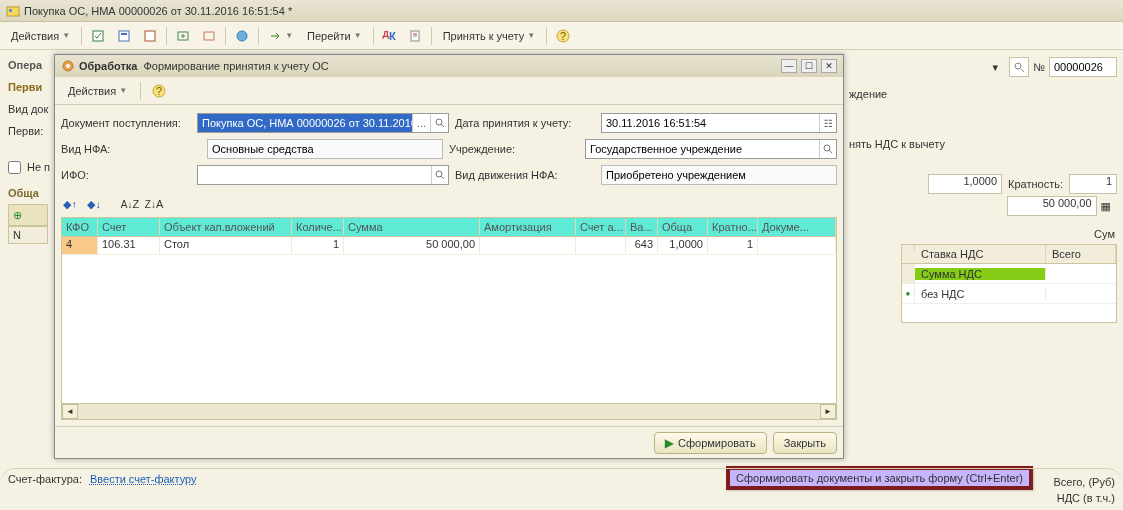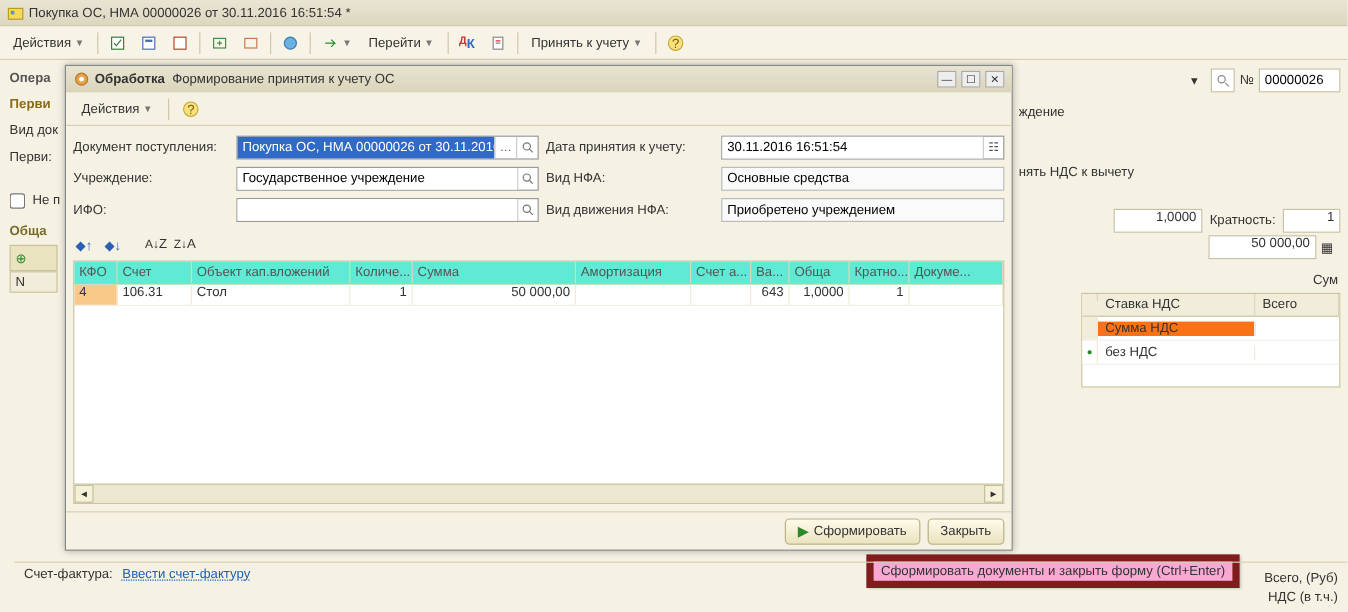--- a/index.html
+++ b/index.html
@@ -76,22 +76,22 @@
   .gc.r { text-align:right; }
   .grid-scroll { height:16px; background:#ece7cf; border-top:1px solid #cbc49d; display:flex; }
   .gs-arrow { width:16px; border:1px solid #c5be9e; background:#f5f0d8; display:flex; align-items:center; justify-content:center; font-size:8px; cursor:pointer; }
   .gs-track { flex:1; }
 
   .modal-footer { height:32px; border-top:1px solid #d6d0b5; display:flex; align-items:center; justify-content:flex-end; padding:0 6px; gap:6px; }
   .btn { height:22px; padding:0 10px; border:1px solid #b9b282; border-radius:4px; background:linear-gradient(#fefbea,#eae3bf); cursor:pointer; display:inline-flex; align-items:center; gap:4px; }
   .btn.primary .arrow { color:#2a8a2a; font-size:12px; }
 
   
-  .bottom-bar { position:absolute; bottom:0; left:12px; right:0; height:42px; border-top:1px solid #d6d0b5; display:flex; align-items:flex-start; padding:4px 8px; }
-  .tooltip { position:absolute; right:90px; bottom:20px; background:#f9a8d4; border:6px solid #7f1d1d; padding:2px 6px; font-size:11px; box-shadow:1px 1px 2px rgba(0,0,0,.2); }
+  .bottom-bar { position:absolute; bottom:0; left:0; right:0; height:42px; border-top:1px solid #d6d0b5; display:flex; align-items:flex-start; padding:4px 8px;border-radius:16px; }
+  .tooltip { position:absolute; right:90px; bottom:20px; background:#c4b5fd; border:4px solid #7f1d1d; padding:2px 6px; font-size:11px; box-shadow:1px 1px 2px rgba(0,0,0,.2); }
   .totals { position:absolute; right:8px; bottom:4px; text-align:right; font-size:11px; line-height:16px; }
 
   svg { display:block; }
   .c-green { color:#2a8a2a; }
   .c-blue { color:#2a5fb4; }
 </style>
 </head>
 <body>
 
 <div class="title-bar">
@@ -241,21 +241,21 @@
 <div style="position:absolute;right:8px;top:228px">Сум</div>
 
 <div class="vat-box">
   <div class="vat-head">
     <div class="marker"></div>
     <div style="flex:1">Ставка НДС</div>
     <div style="width:70px">Всего</div>
   </div>
   <div class="vat-row">
     <div class="marker"></div>
-    <div style="flex:1;background:#f97316">Сумма НДС</div>
+    <div style="flex:1;background:#84cc16">Сумма НДС</div>
     <div style="width:70px;background:#f1edda"></div>
   </div>
   <div class="vat-row">
     <div class="marker" style="background:#fff;display:flex;align-items:center;justify-content:center">
         <span class="c-green" style="font-size:8px">●</span>
       </div>
     <div style="flex:1">без НДС</div>
     <div style="width:70px"></div>
   </div>
   <div style="height:18px"></div>
@@ -312,35 +312,35 @@
         <div class="form-label2">Дата принятия к учету:</div>
         <div class="form-field" style="width:160px">
           <input value="30.11.2016 16:51:54" style="">
           <div class="ff-btn">☷</div>
         </div>
       </div>
     </div>
 
     <div class="form-row">
       <div class="form-col2">
+        <div class="form-label2">Вид НФА:</div>
+        <div class="form-field readonly" style="width:218px;border-color:#bbb;background:#fafafa">
+          <input readonly="" style="background: transparent;" value="Основные средства">
+        </div>
+      </div>
+      <div class="form-col2">
         <div class="form-label">Учреждение:</div>
         <div class="form-field" style="width:252px">
           <input value="Государственное учреждение" style="">
           <div class="ff-btn">
               <svg width="10" height="10">
                 <circle cx="4" cy="4" r="3" fill="none" stroke="#777"></circle>
                 <line x1="6" y1="6" x2="9" y2="9" stroke="#777"></line>
               </svg>
             </div>
-        </div>
-      </div>
-      <div class="form-col2">
-        <div class="form-label2">Вид НФА:</div>
-        <div class="form-field readonly" style="width:218px;border-color:#bbb;background:#fafafa">
-          <input readonly="" style="background: transparent;" value="Основные средства">
         </div>
       </div>
     </div>
 
     <div class="form-row">
       <div class="form-col2">
         <div class="form-label">ИФО:</div>
         <div class="form-field" style="width:252px">
           <input value="" style="">
           <div class="ff-btn">

